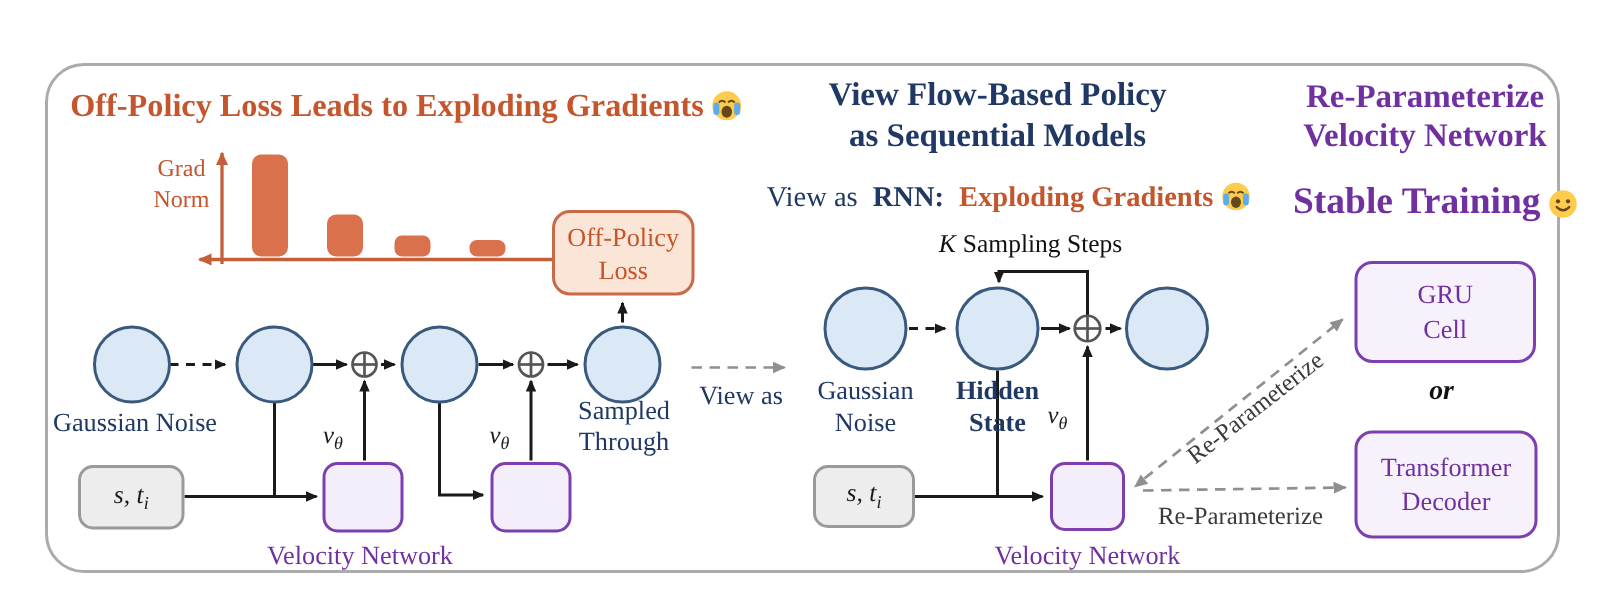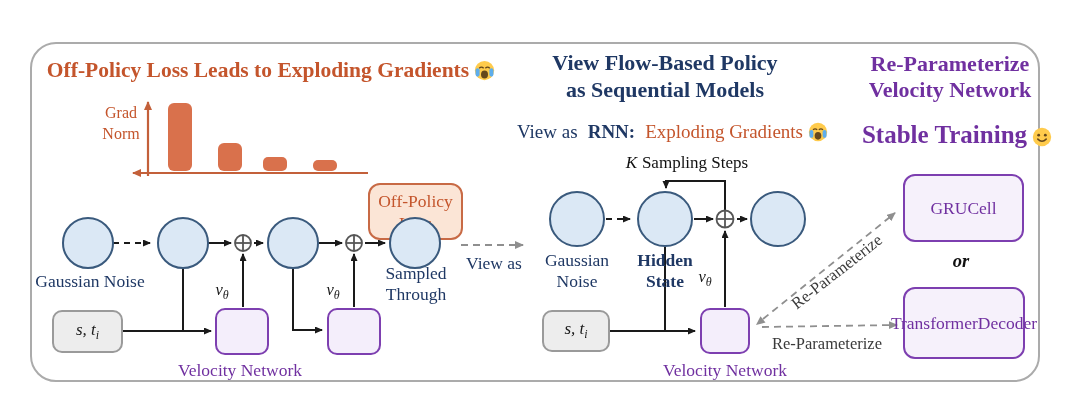--- a/index.html
+++ b/index.html
@@ -32,21 +32,21 @@
     box-sizing:border-box;display:flex;align-items:center;justify-content:center;
     font-style:italic;font-size:17px;color:#1a1a1a;
   }
   .lossbox{
     position:absolute;background:#fbe5d6;border:2px solid #c86a45;border-radius:12px;
     box-sizing:border-box;display:flex;flex-direction:column;align-items:center;justify-content:center;
     color:#c4552c;font-size:17.5px;line-height:22px;
   }
   .rightbox{
     position:absolute;background:#f6f1fb;border:2px solid #7d3fb0;border-radius:12px;
-    box-sizing:border-box;display:flex;flex-direction:row;align-items:center;justify-content:center;
+    box-sizing:border-box;display:flex;flex-direction:column;align-items:center;justify-content:center;
     color:#7030a0;font-size:17.5px;line-height:23px;
   }
   .vtheta{font-size:16.5px;color:#1a1a1a;font-style:italic;}
   .vtheta sub{font-size:12px;}
   .reparam{font-size:16.5px;color:#3a3a3a;}
   .emoji{vertical-align:-4px;margin-left:5px;}
   .sp{margin-left:0.28em;}
 </style>
 </head>
 <body>
@@ -139,21 +139,21 @@
         <ellipse cx="12" cy="16.6" rx="4" ry="4.6" fill="#65471b"></ellipse>
       </svg>
   </div>
 
   <div class="abs ctr orange" style="left:96px;top:102px;width:50px;font-size:16px;line-height:21px;">
     <div>Grad</div>
     <div>Norm</div>
   </div>
 
 
-  <div class="lossbox" style="left:368px;top:140px;width:95px;height:57px;margin-top:43px;">
+  <div class="lossbox" style="left:368px;top:140px;width:95px;height:57px;">
     <div>Off-Policy</div>
     <div>Loss</div>
   </div>
 
   <div class="node" style="left:62px;top:217px;width:52px;height:52px;"></div>
   <div class="node" style="left:157px;top:217px;width:52px;height:52px;"></div>
   <div class="node" style="left:267px;top:217px;width:52px;height:52px;"></div>
   <div class="node" style="left:389px;top:217px;width:52px;height:52px;"></div>
 
   <div class="abs ctr lab navy" style="left:24px;top:271px;width:132px;">Gaussian Noise</div>
@@ -182,21 +182,21 @@
   <div class="abs ctr lab navy" style="left:460px;top:253px;width:68px;">View as</div>
 
   <div class="abs ctr title navy" style="left:515px;top:49px;width:300px;font-size:22px;">
     <div>View Flow-Based Policy</div>
     <div>as Sequential Models</div>
   </div>
 
   <div class="abs ctr" style="left:480px;top:121px;width:385px;font-size:19px;">
     <span class="navy">View as</span>
     <span class="navy sp" style="font-weight:bold;">RNN:</span>
-    <span class="orange sp" style="font-weight:normal;">Exploding Gradients</span><svg class="emoji" width="20" height="20" viewBox="0 0 24 24">
+    <span class="orange sp" style="font-weight:bold;">Exploding Gradients</span><svg class="emoji" width="20" height="20" viewBox="0 0 24 24">
         <circle cx="12" cy="12" r="11" fill="#ffcb4c"></circle>
         <rect x="1.8" y="9.5" width="4.6" height="9.5" rx="2.3" fill="#5dadec"></rect>
         <rect x="17.6" y="9.5" width="4.6" height="9.5" rx="2.3" fill="#5dadec"></rect>
         <path d="M6 9.5 Q8.5 6.8 11 9.5" stroke="#65471b" stroke-width="1.6" fill="none"></path>
         <path d="M13 9.5 Q15.5 6.8 18 9.5" stroke="#65471b" stroke-width="1.6" fill="none"></path>
         <ellipse cx="12" cy="16.6" rx="4" ry="4.6" fill="#65471b"></ellipse>
       </svg>
   </div>
 
   <div class="abs ctr" style="left:607px;top:153px;width:160px;font-size:17px;color:#111;">

